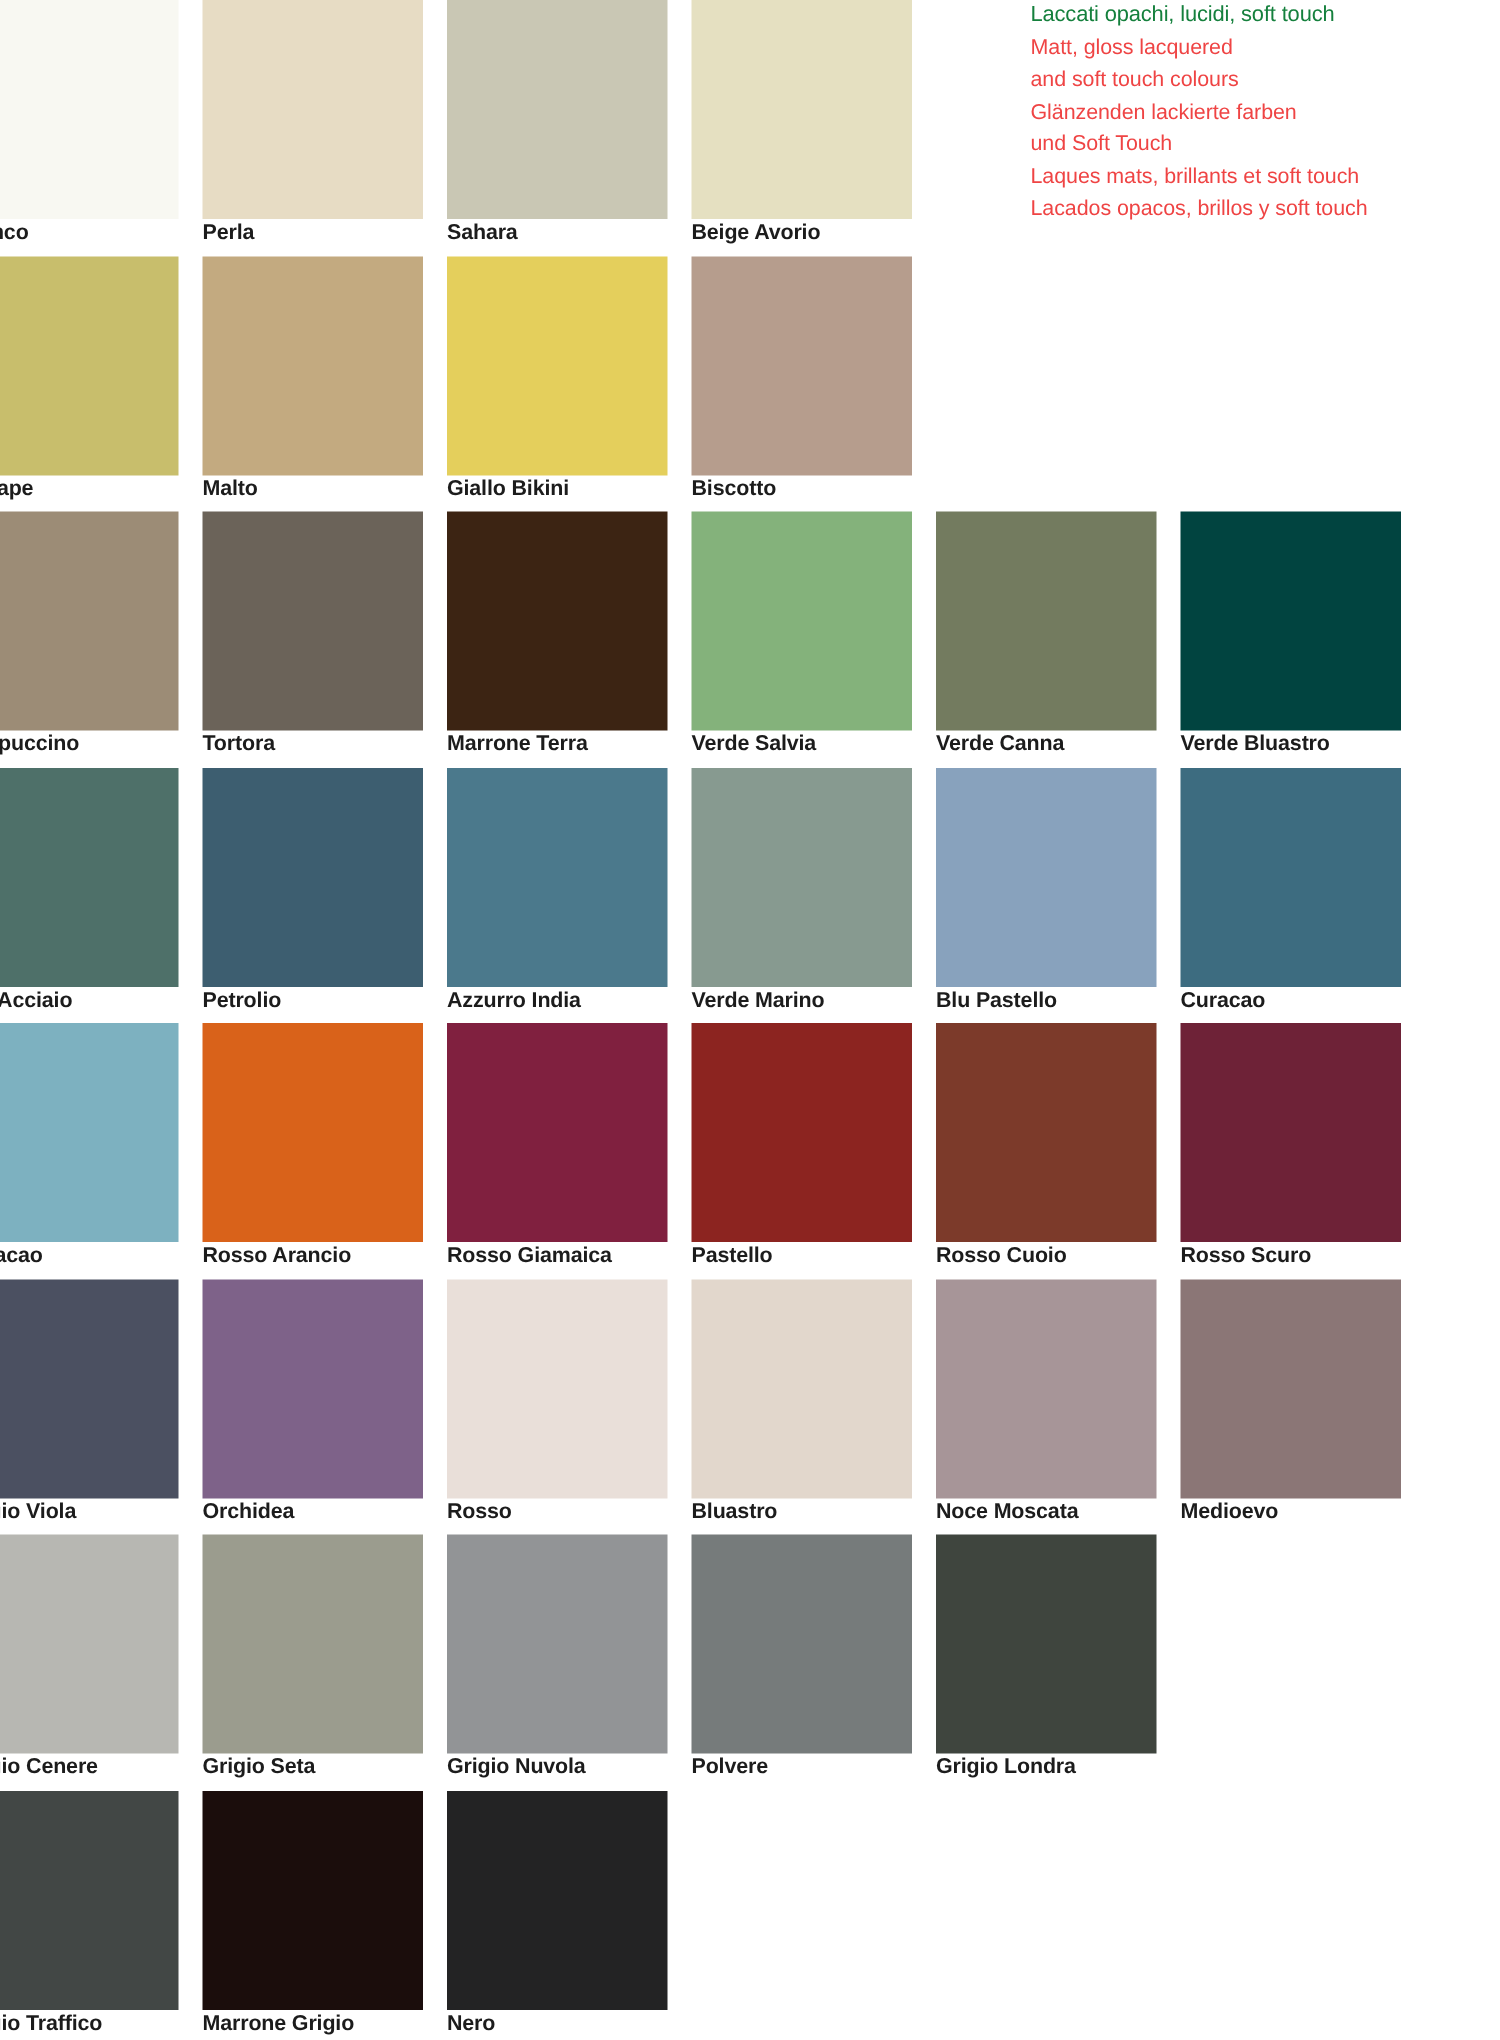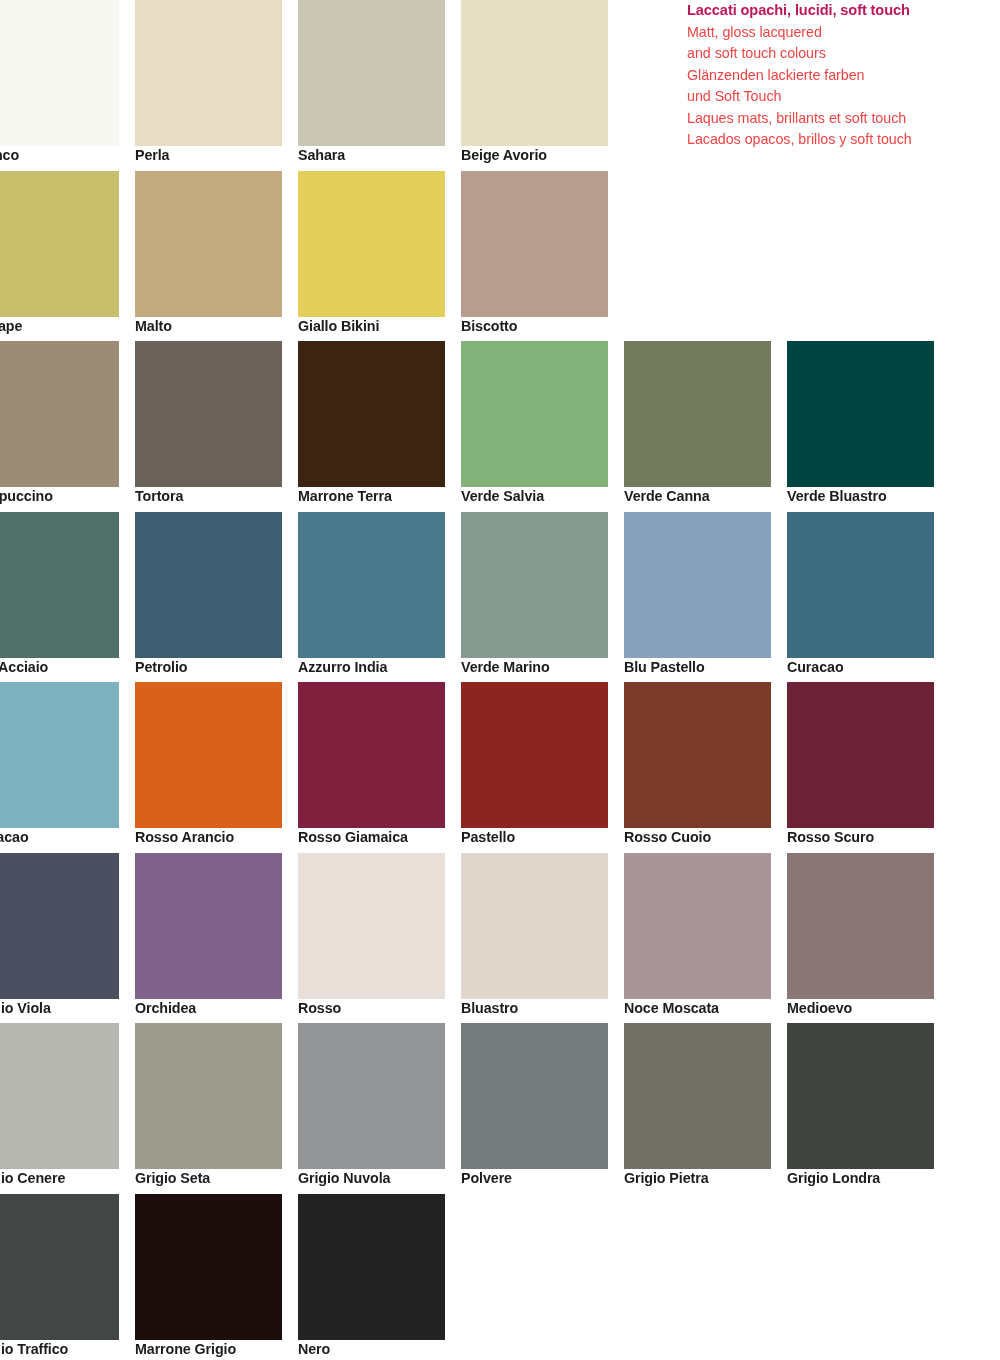--- a/index.html
+++ b/index.html
@@ -52,22 +52,22 @@
 
   
   #legend {
     position: absolute;
     left: 687px;
     top: 0px;
     width: 300px;
   }
   #legend .legend-title {
     font-size: 14.6px;
-    font-weight: bold;
-    color: #be185d;
+    font-weight: normal;
+    color: #15803d;
     line-height: 21.5px;
     white-space: nowrap;
     letter-spacing: -0.1px;
   }
   #legend .legend-line {
     font-size: 14.3px;
     font-weight: normal;
     color: #ef4444;
     line-height: 21.5px;
     white-space: nowrap;
@@ -239,24 +239,20 @@
         <div class="swatch-chip" style="background: rgb(155, 156, 142);"></div>
         <div class="swatch-label">Grigio Seta</div>
       </div>
       <div class="swatch-cell">
         <div class="swatch-chip" style="background: rgb(146, 148, 150);"></div>
         <div class="swatch-label">Grigio Nuvola</div>
       </div>
       <div class="swatch-cell">
         <div class="swatch-chip" style="background: rgb(118, 123, 123);"></div>
         <div class="swatch-label">Polvere</div>
-      </div>
-      <div class="swatch-cell">
-        <div class="swatch-chip" style="background: rgb(115, 112, 101);"></div>
-        <div class="swatch-label">Grigio Pietra</div>
       </div>
       <div class="swatch-cell">
         <div class="swatch-chip" style="background: rgb(63, 69, 62);"></div>
         <div class="swatch-label">Grigio Londra</div>
       </div>
     </div>
     <div class="swatch-row">
       <div class="swatch-cell">
         <div class="swatch-chip" style="background: rgb(66, 71, 69);"></div>
         <div class="swatch-label">Grigio Traffico</div>

